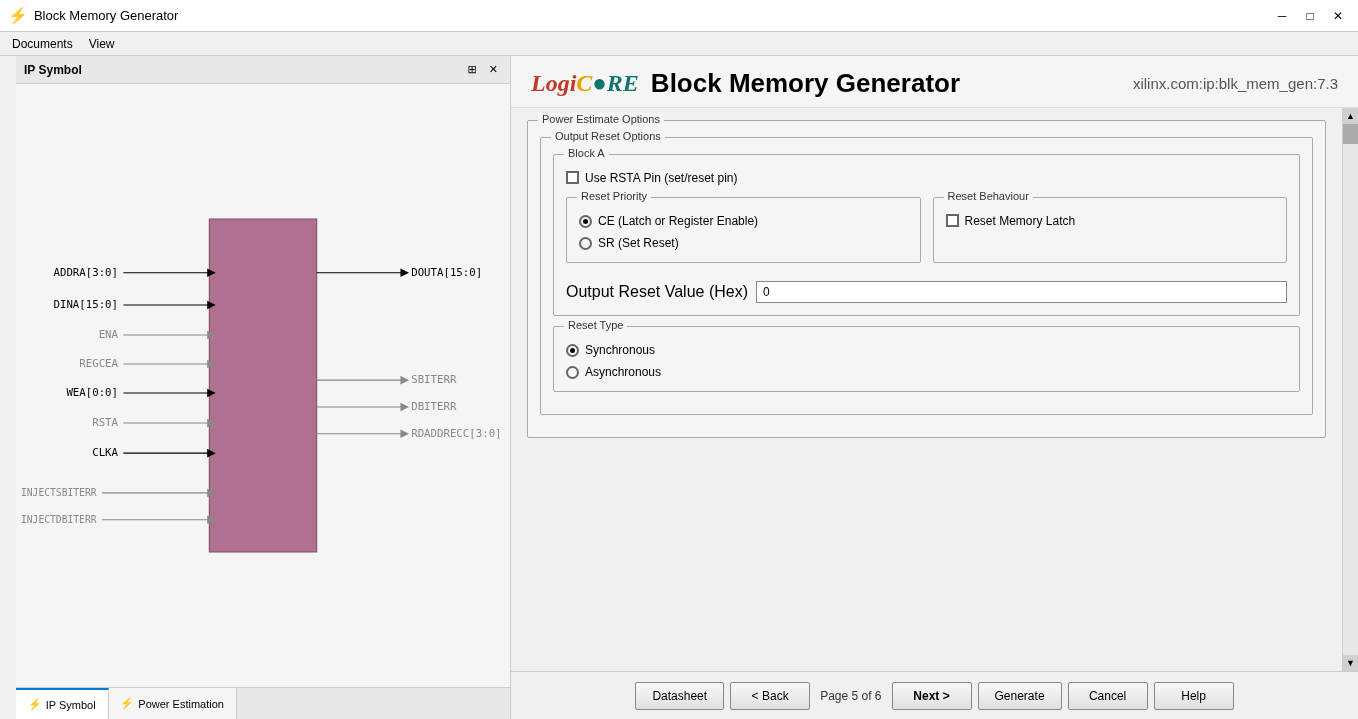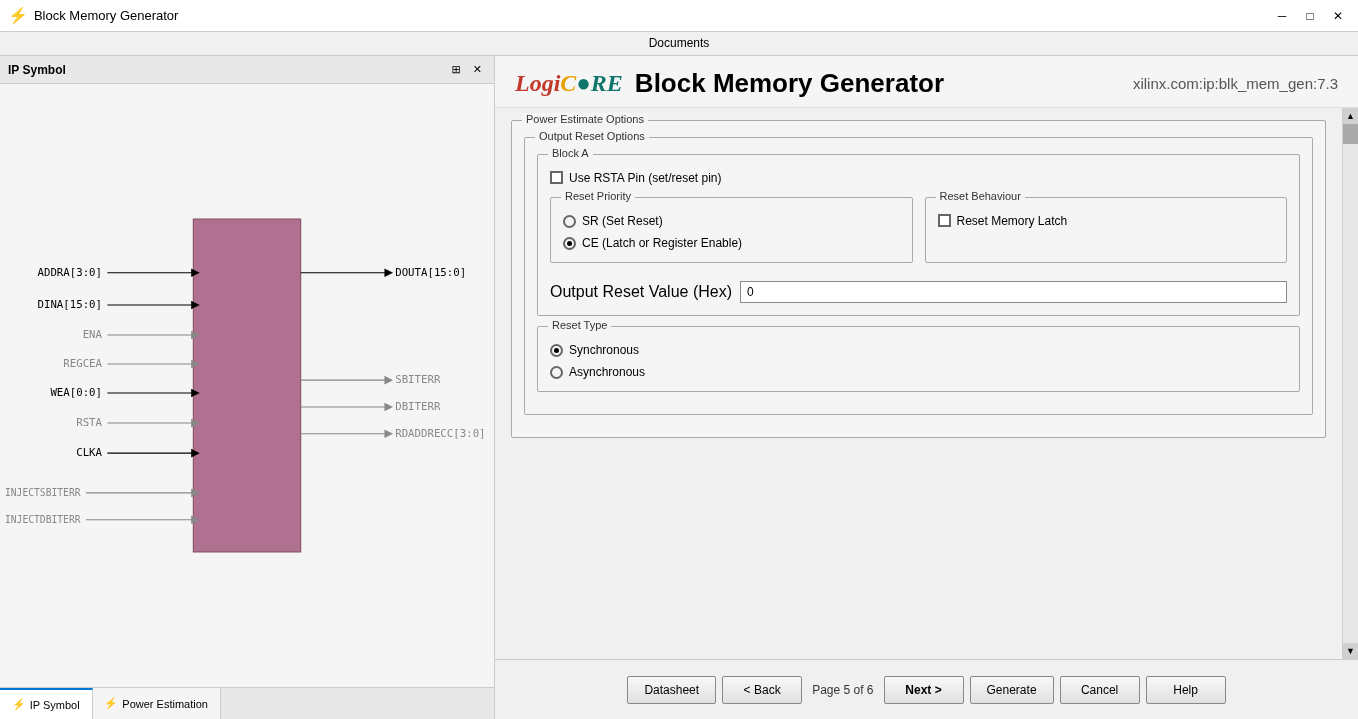--- a/index.html
+++ b/index.html
@@ -21,28 +21,28 @@
     .title-bar-btn { width: 24px; height: 20px; border: none; background: transparent; cursor: pointer; font-size: 12px; display: flex; align-items: center; justify-content: center; }
 
     
     .menu-bar {
       background: #f0f0f0;
       border-bottom: 1px solid #ccc;
       display: flex;
       align-items: center;
       padding: 2px 4px;
       height: 24px;
-      flex-direction: column;
     }
     .menu-item { padding: 2px 8px; cursor: pointer; font-size: 12px; }
 
     
     .main-layout {
       display: flex;
       height: calc(719px - 56px);
+      padding-left: 16px;
     }
 
     
     .left-panel {
       width: 495px;
       background: #f5f5f5;
       border-right: 1px solid #ccc;
       display: flex;
       flex-direction: column;
     }
@@ -210,21 +210,21 @@
 
     
     .bottom-bar {
       display: flex;
       align-items: center;
       justify-content: center;
       gap: 6px;
       padding: 8px 16px;
       border-top: 1px solid #ccc;
       background: #f0f0f0;
-      height: 60px;
+      height: 48px;
     }
     .btn {
       padding: 6px 16px;
       border: 1px solid #888;
       background: linear-gradient(#f8f8f8, #e0e0e0);
       cursor: pointer;
       font-size: 12px;
       min-width: 80px;
       text-align: center;
       border-radius: 2px;
@@ -372,26 +372,26 @@
                 <div class="checkbox-box"></div>
                 <span>Use RSTA Pin (set/reset pin)</span>
               </div>
 
               <div class="two-col">
 
                 <div class="group-box">
                   <span class="group-box-title">Reset Priority</span>
                   <div class="radio-group">
                     <div class="radio-item">
+                      <div class="radio-circle selected"></div>
+                      <span>CE (Latch or Register Enable)</span>
+                    </div>
+                    <div class="radio-item">
                       <div class="radio-circle"></div>
                       <span>SR (Set Reset)</span>
-                    </div>
-                    <div class="radio-item">
-                      <div class="radio-circle selected"></div>
-                      <span>CE (Latch or Register Enable)</span>
                     </div>
                   </div>
                 </div>
 
                 <div class="group-box">
                   <span class="group-box-title">Reset Behaviour</span>
                   <div class="radio-group">
                     <div class="checkbox-item">
                       <div class="checkbox-box"></div>
                       <span>Reset Memory Latch</span>

